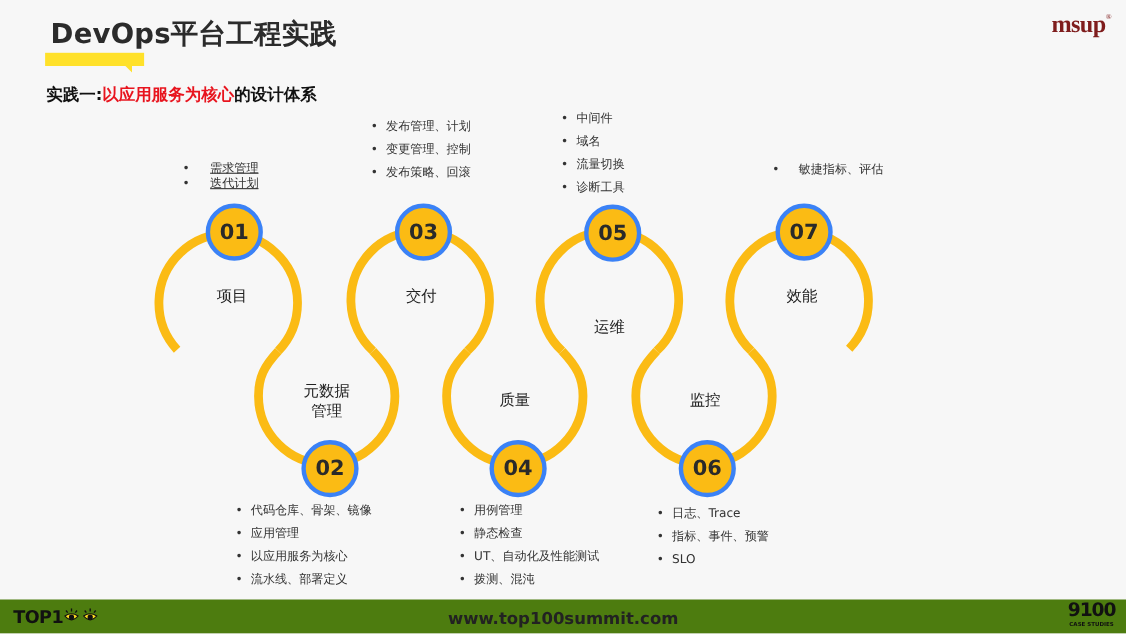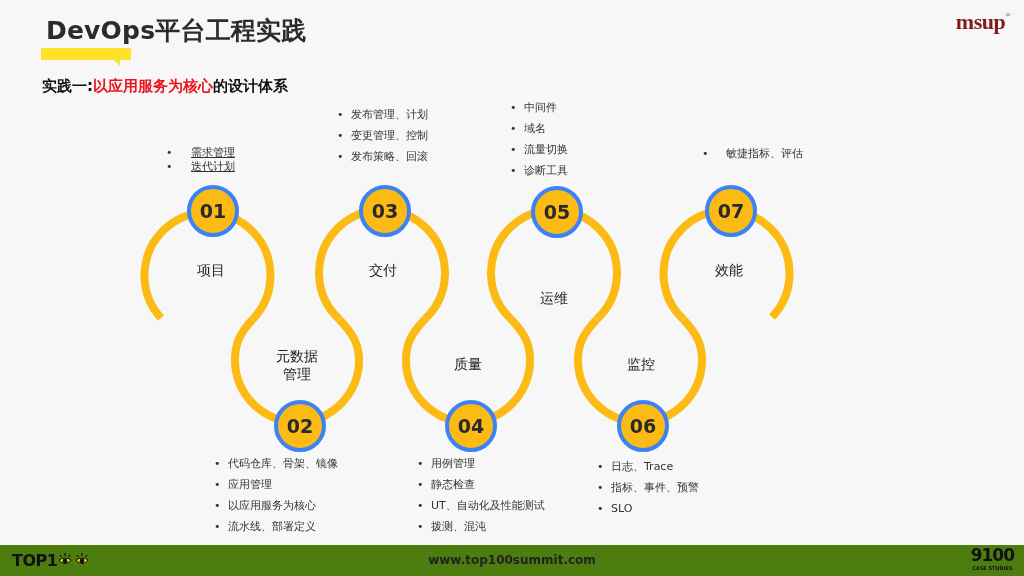--- a/index.html
+++ b/index.html
@@ -18,21 +18,21 @@
            font-family:"DejaVu Sans",sans-serif; font-weight:bold; font-size:19px; color:#2a2a2a; }
   .label { position:absolute; font-size:14px; color:#222; text-align:center; transform:translate(-50%,-50%); line-height:18px; white-space:nowrap; }
   .list { position:absolute; list-style:none; margin:0; padding:0; font-size:11px; color:#333; }
   .list li { position:relative; padding-left:14px; white-space:nowrap; }
   .list li::before { content:"•"; position:absolute; left:0; top:0; color:#333; }
   .list.wide li { padding-left:25px; }
   .list.tight li { line-height:14px; }
   .list.loose li { line-height:21px; }
   .footer { position:absolute; left:0; top:545px; width:1024px; height:31px; background:#4d7c0f; }
   .footer-logo { position:absolute; left:12px; top:6px; font-family:"DejaVu Sans",sans-serif; font-weight:bold; font-size:16px; color:#111; letter-spacing:-0.5px; }
-  .footer-url { position:absolute; left:0; width:1024px; top:8px; text-align:center; font-size:12px; font-weight:bold; color:#222; }
+  .footer-url { position:absolute; left:0; width:1024px; top:8px; text-align:center; font-size:15px; font-weight:bold; color:#222; }
   .footer-right { position:absolute; right:10px; top:1px; text-align:center; color:#111; }
   .footer-right .num { font-family:"DejaVu Sans",sans-serif; font-weight:bold; font-size:17px; line-height:19px; letter-spacing:-1px; }
   .footer-right .cs { font-size:5px; line-height:6px; font-weight:bold; }
 </style>
 </head>
 <body>
 
 <div class="title">DevOps平台工程实践</div>
 <div class="title-bar"></div>
 <div class="title-bar-tail"></div>

